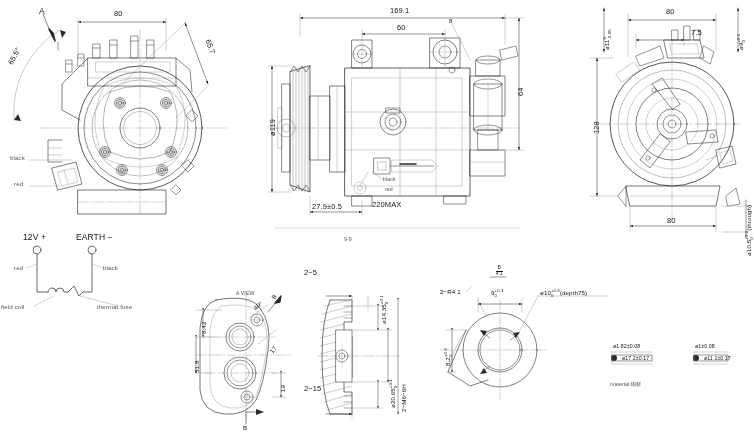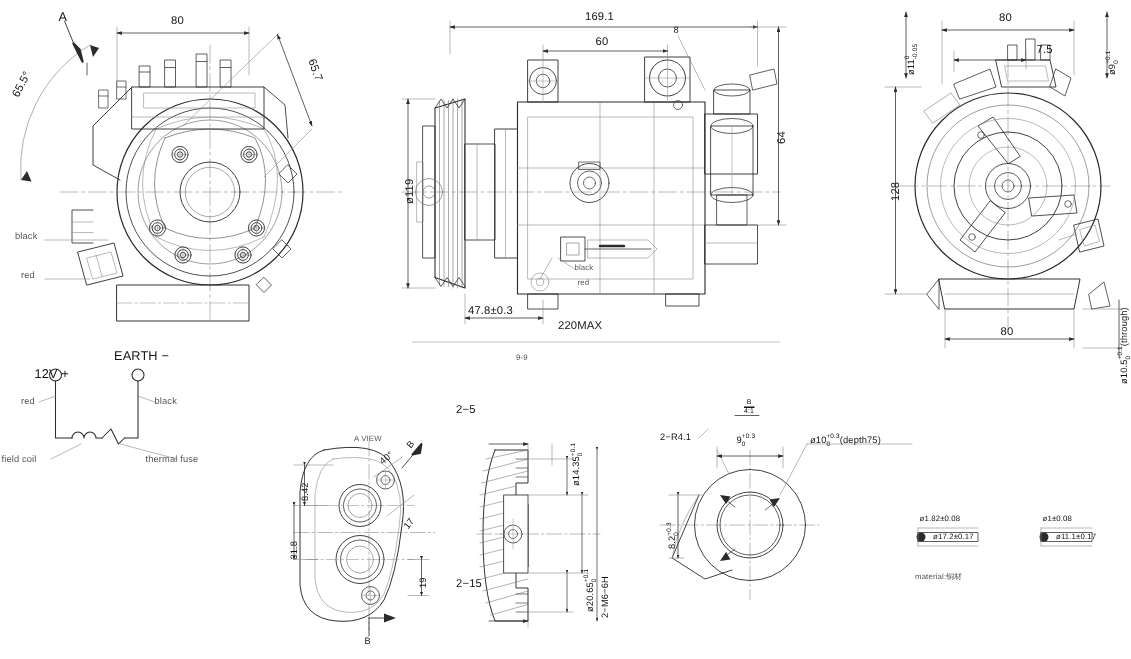--- a/index.html
+++ b/index.html
@@ -487,41 +487,41 @@
 <div class="lbl rot-ang" style="left:212px;top:38px;transform:rotate(70deg);">65.7</div>
 <div class="lbl rot-ang" style="left:6px;top:62px;transform:rotate(-62deg);">65.5°</div>
 <div class="lbl sm gray" style="left:10px;top:154px;">black</div>
 <div class="lbl sm gray" style="left:14px;top:180px;">red</div>
 
 <div class="lbl" style="left:390px;top:6px;">169.1</div>
 <div class="lbl" style="left:397px;top:23px;">60</div>
 <div class="lbl sm" style="left:449px;top:17px;">8</div>
 <div class="lbl rot90" style="left:268px;top:136px;">ø119</div>
 <div class="lbl rot90" style="left:516px;top:96px;">64</div>
-<div class="lbl" style="left:312px;top:202px;">47.8±0.3</div>
-<div class="lbl" style="left:372px;top:212px;">220MAX</div>
+<div class="lbl" style="left:312px;top:202px;">27.9±0.5</div>
+<div class="lbl" style="left:372px;top:200px;">220MAX</div>
 <div class="lbl xs gray" style="left:383px;top:176px;">black</div>
 <div class="lbl xs gray" style="left:385px;top:186px;">red</div>
 <div class="lbl xs gray" style="left:344px;top:236px;">9-9</div>
 
 <div class="lbl" style="left:666px;top:7px;">80</div>
 <div class="lbl" style="left:691px;top:28px;">7.5</div>
 <div class="lbl rot90 sm" style="left:603px;top:50px;">
   <span>ø11</span><span class="tolbox"><span>0</span><span>-0.05</span></span>
 </div>
 <div class="lbl rot90 sm" style="left:737px;top:50px;">
   <span>ø9</span><span class="tolbox"><span>+0.1</span><span>0</span></span>
 </div>
 <div class="lbl rot90" style="left:592px;top:134px;">128</div>
 <div class="lbl" style="left:667px;top:216px;">80</div>
 <div class="lbl rot90 sm" style="left:745px;top:256px;">
   <span>ø10.5</span><span class="tolbox"><span>+0.1</span><span>0</span></span><span>(through)</span>
 </div>
 
-<div class="lbl big" style="left:23px;top:232px;margin-top:12px;">12V +</div>
+<div class="lbl big" style="left:23px;top:232px;">12V +</div>
 <div class="lbl big" style="left:76px;top:232px;text-align:right;">EARTH −</div>
 <div class="lbl sm gray" style="left:14px;top:264px;">red</div>
 <div class="lbl sm gray" style="left:103px;top:264px;">black</div>
 <div class="lbl sm gray" style="left:1px;top:303px;">field coil</div>
 <div class="lbl sm gray" style="left:97px;top:303px;">thermal fuse</div>
 
 <div class="lbl xs gray" style="left:236px;top:290px;">A VIEW</div>
 <div class="lbl rot90 sm" style="left:200px;top:334px;">8.42</div>
 <div class="lbl rot90 sm" style="left:193px;top:373px;">31.8</div>
 <div class="lbl rot-ang sm" style="left:252px;top:306px;transform:rotate(-40deg);">40°</div>

